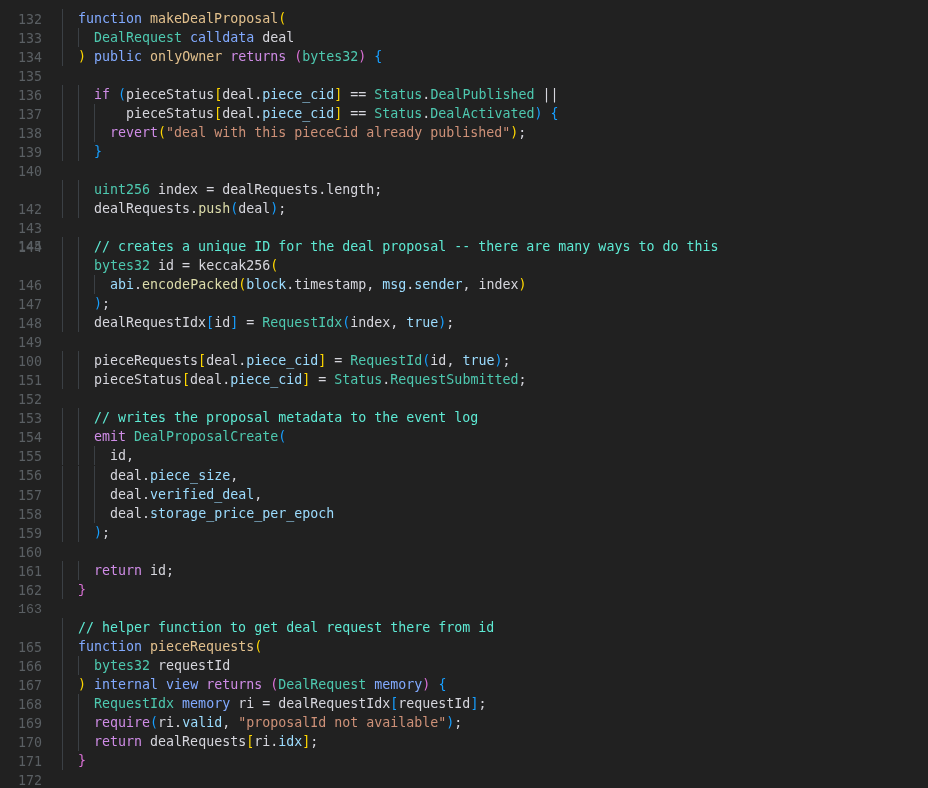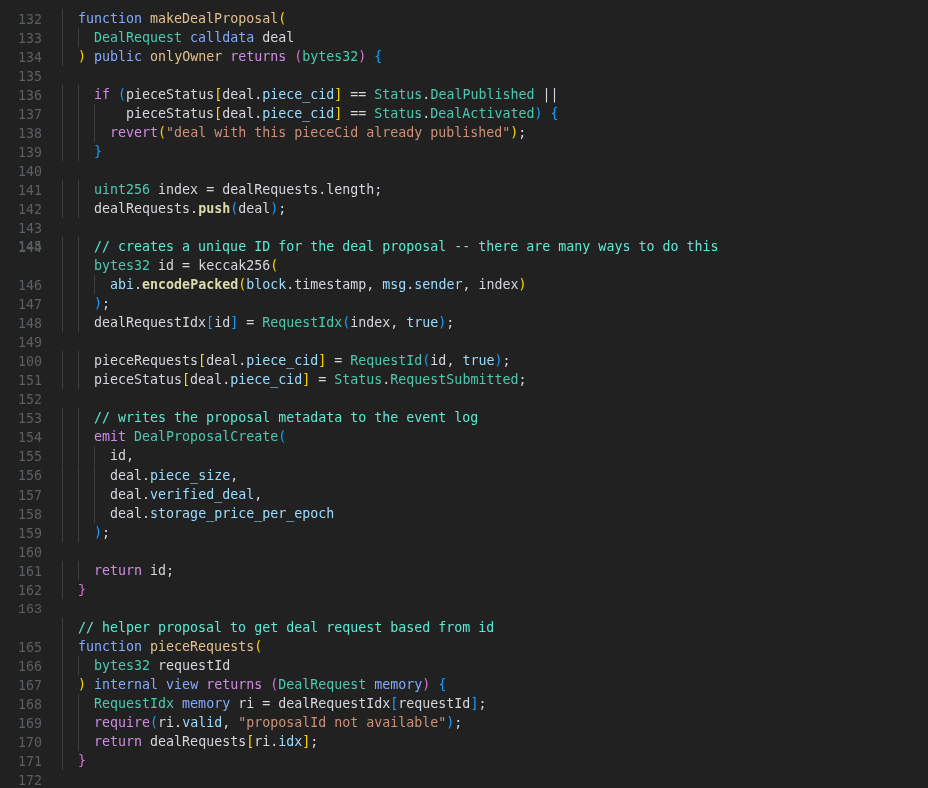--- a/index.html
+++ b/index.html
@@ -64,21 +64,21 @@
     position: absolute;
     top: 0;
     bottom: 0;
     width: 1px;
     background: #3b4045;
   }   
   .kw2     { color: #82aaff; }   
   .kwpink  { color: #cf8ce6; }   
   .type    { color: #4ec9b0; }   
   .fn      { color: #e2c08d; }   
-  .fn2     { color: #dcdcaa; font-weight: bold; }   
+  .fn2     { color: #dcdcaa; }   
   .str     { color: #ce9178; }   
   .cmt     { color: #5eead4; }   
   .var     { color: #d6d6dd; }   
   .prop    { color: #9cdcfe; }
   .op      { color: #d6d6dd; }
   .b1      { color: #ffd700; }   
   .b2      { color: #da70d6; }   
   .b3      { color: #179fff; }
 </style>
 </head>
@@ -88,21 +88,20 @@
   <div class="code-area" id="code-area">
       <div class="line" style="position: absolute; left: 0px; right: 0px; top: -10px;"><div class="ln">132</div><div class="content"><span></span></div></div>
       <div class="line" style="position: absolute; left: 0px; right: 0px; top: 9.02px;"><div class="ln">133</div><div class="content"><div class="guides"><div class="guide" style="left: 10px;"></div></div><span class="op">  </span><span class="kw2">function</span><span class="op"> </span><span class="fn">makeDealProposal</span><span class="b1">(</span></div></div>
       <div class="line" style="position: absolute; left: 0px; right: 0px; top: 28.04px;"><div class="ln">134</div><div class="content"><div class="guides"><div class="guide" style="left: 10px;"></div><div class="guide" style="left: 26.04px;"></div></div><span class="op">    </span><span class="type">DealRequest</span><span class="op"> </span><span class="kw2">calldata</span><span class="op"> </span><span class="var">deal</span></div></div>
       <div class="line" style="position: absolute; left: 0px; right: 0px; top: 47.06px;"><div class="ln">135</div><div class="content"><div class="guides"><div class="guide" style="left: 10px;"></div></div><span class="op">  </span><span class="b1">)</span><span class="op"> </span><span class="kw2">public</span><span class="op"> </span><span class="fn">onlyOwner</span><span class="op"> </span><span class="kwpink">returns</span><span class="op"> </span><span class="b2">(</span><span class="type">bytes32</span><span class="b2">)</span><span class="op"> </span><span class="b3">{</span></div></div>
       <div class="line" style="position: absolute; left: 0px; right: 0px; top: 66.08px;"><div class="ln">136</div><div class="content"><div class="guides"><div class="guide" style="left: 10px;"></div></div><span></span></div></div>
       <div class="line" style="position: absolute; left: 0px; right: 0px; top: 85.1px;"><div class="ln">137</div><div class="content"><div class="guides"><div class="guide" style="left: 10px;"></div><div class="guide" style="left: 26.04px;"></div></div><span class="op">    </span><span class="kwpink">if</span><span class="op"> </span><span class="b3">(</span><span class="var">pieceStatus</span><span class="b1">[</span><span class="var">deal</span><span class="op">.</span><span class="prop">piece_cid</span><span class="b1">]</span><span class="op"> == </span><span class="type">Status</span><span class="op">.</span><span class="type">DealPublished</span><span class="op"> ||</span></div></div>
       <div class="line" style="position: absolute; left: 0px; right: 0px; top: 104.12px;"><div class="ln">138</div><div class="content"><div class="guides"><div class="guide" style="left: 10px;"></div><div class="guide" style="left: 26.04px;"></div><div class="guide" style="left: 42.08px;"></div></div><span class="op">        </span><span class="var">pieceStatus</span><span class="b1">[</span><span class="var">deal</span><span class="op">.</span><span class="prop">piece_cid</span><span class="b1">]</span><span class="op"> == </span><span class="type">Status</span><span class="op">.</span><span class="type">DealActivated</span><span class="b3">)</span><span class="op"> </span><span class="b3">{</span></div></div>
       <div class="line" style="position: absolute; left: 0px; right: 0px; top: 123.14px;"><div class="ln">139</div><div class="content"><div class="guides"><div class="guide" style="left: 10px;"></div><div class="guide" style="left: 26.04px;"></div><div class="guide" style="left: 42.08px;"></div></div><span class="op">      </span><span class="kwpink">revert</span><span class="b1">(</span><span class="str">"deal with this pieceCid already published"</span><span class="b1">)</span><span class="op">;</span></div></div>
       <div class="line" style="position: absolute; left: 0px; right: 0px; top: 142.16px;"><div class="ln">140</div><div class="content"><div class="guides"><div class="guide" style="left: 10px;"></div><div class="guide" style="left: 26.04px;"></div></div><span class="op">    </span><span class="b3">}</span></div></div>
-      <div class="line" style="position: absolute; left: 0px; right: 0px; top: 161.18px;"><div class="ln">141</div><div class="content"><div class="guides"><div class="guide" style="left: 10px;"></div><div class="guide" style="left: 26.04px;"></div></div><span></span></div></div>
       <div class="line" style="position: absolute; left: 0px; right: 0px; top: 180.2px;"><div class="ln">142</div><div class="content"><div class="guides"><div class="guide" style="left: 10px;"></div><div class="guide" style="left: 26.04px;"></div></div><span class="op">    </span><span class="type">uint256</span><span class="op"> </span><span class="var">index</span><span class="op"> = </span><span class="var">dealRequests</span><span class="op">.</span><span class="var">length</span><span class="op">;</span></div></div>
       <div class="line" style="position: absolute; left: 0px; right: 0px; top: 199.22px;"><div class="ln">143</div><div class="content"><div class="guides"><div class="guide" style="left: 10px;"></div><div class="guide" style="left: 26.04px;"></div></div><span class="op">    </span><span class="var">dealRequests</span><span class="op">.</span><span class="fn2">push</span><span class="b3">(</span><span class="var">deal</span><span class="b3">)</span><span class="op">;</span></div></div>
       <div class="line" style="position: absolute; left: 0px; right: 0px; top: 218.24px;"><div class="ln">144</div><div class="content"><div class="guides"><div class="guide" style="left: 10px;"></div><div class="guide" style="left: 26.04px;"></div></div><span></span></div></div>
       <div class="line" style="position: absolute; left: 0px; right: 0px; top: 237.26px; align-items: flex-end;"><div class="ln">145</div><div class="content"><div class="guides"><div class="guide" style="left: 10px;"></div><div class="guide" style="left: 26.04px;"></div></div><span class="op">    </span><span class="cmt">// creates a unique ID for the deal proposal -- there are many ways to do this</span></div></div>
       <div class="line" style="position: absolute; left: 0px; right: 0px; top: 256.28px;"><div class="ln">146</div><div class="content"><div class="guides"><div class="guide" style="left: 10px;"></div><div class="guide" style="left: 26.04px;"></div></div><span class="op">    </span><span class="type">bytes32</span><span class="op"> </span><span class="var">id</span><span class="op"> = </span><span class="var">keccak256</span><span class="b1">(</span></div></div>
       <div class="line" style="position: absolute; left: 0px; right: 0px; top: 275.3px;"><div class="ln">147</div><div class="content"><div class="guides"><div class="guide" style="left: 10px;"></div><div class="guide" style="left: 26.04px;"></div><div class="guide" style="left: 42.08px;"></div></div><span class="op">      </span><span class="prop">abi</span><span class="op">.</span><span class="fn2">encodePacked</span><span class="b1">(</span><span class="prop">block</span><span class="op">.</span><span class="var">timestamp</span><span class="op">, </span><span class="prop">msg</span><span class="op">.</span><span class="prop">sender</span><span class="op">, </span><span class="var">index</span><span class="b1">)</span></div></div>
       <div class="line" style="position: absolute; left: 0px; right: 0px; top: 294.32px;"><div class="ln">148</div><div class="content"><div class="guides"><div class="guide" style="left: 10px;"></div><div class="guide" style="left: 26.04px;"></div></div><span class="op">    </span><span class="b3">)</span><span class="op">;</span></div></div>
       <div class="line" style="position: absolute; left: 0px; right: 0px; top: 313.34px;"><div class="ln">149</div><div class="content"><div class="guides"><div class="guide" style="left: 10px;"></div><div class="guide" style="left: 26.04px;"></div></div><span class="op">    </span><span class="var">dealRequestIdx</span><span class="b3">[</span><span class="var">id</span><span class="b3">]</span><span class="op"> = </span><span class="type">RequestIdx</span><span class="b3">(</span><span class="var">index</span><span class="op">, </span><span class="prop">true</span><span class="b3">)</span><span class="op">;</span></div></div>
       <div class="line" style="position: absolute; left: 0px; right: 0px; top: 332.36px;"><div class="ln">100</div><div class="content"><div class="guides"><div class="guide" style="left: 10px;"></div><div class="guide" style="left: 26.04px;"></div></div><span></span></div></div>
       <div class="line" style="position: absolute; left: 0px; right: 0px; top: 351.38px;"><div class="ln">151</div><div class="content"><div class="guides"><div class="guide" style="left: 10px;"></div><div class="guide" style="left: 26.04px;"></div></div><span class="op">    </span><span class="var">pieceRequests</span><span class="b1">[</span><span class="var">deal</span><span class="op">.</span><span class="prop">piece_cid</span><span class="b1">]</span><span class="op"> = </span><span class="type">RequestId</span><span class="b3">(</span><span class="var">id</span><span class="op">, </span><span class="prop">true</span><span class="b3">)</span><span class="op">;</span></div></div>
@@ -111,21 +110,21 @@
       <div class="line" style="position: absolute; left: 0px; right: 0px; top: 408.44px;"><div class="ln">154</div><div class="content"><div class="guides"><div class="guide" style="left: 10px;"></div><div class="guide" style="left: 26.04px;"></div></div><span class="op">    </span><span class="cmt">// writes the proposal metadata to the event log</span></div></div>
       <div class="line" style="position: absolute; left: 0px; right: 0px; top: 427.46px;"><div class="ln">155</div><div class="content"><div class="guides"><div class="guide" style="left: 10px;"></div><div class="guide" style="left: 26.04px;"></div></div><span class="op">    </span><span class="kwpink">emit</span><span class="op"> </span><span class="type">DealProposalCreate</span><span class="b3">(</span></div></div>
       <div class="line" style="position: absolute; left: 0px; right: 0px; top: 446.48px;"><div class="ln">156</div><div class="content"><div class="guides"><div class="guide" style="left: 10px;"></div><div class="guide" style="left: 26.04px;"></div><div class="guide" style="left: 42.08px;"></div></div><span class="op">      </span><span class="var">id</span><span class="op">,</span></div></div>
       <div class="line" style="position: absolute; left: 0px; right: 0px; top: 465.5px;"><div class="ln">157</div><div class="content"><div class="guides"><div class="guide" style="left: 10px;"></div><div class="guide" style="left: 26.04px;"></div><div class="guide" style="left: 42.08px;"></div></div><span class="op">      </span><span class="var">deal</span><span class="op">.</span><span class="prop">piece_size</span><span class="op">,</span></div></div>
       <div class="line" style="position: absolute; left: 0px; right: 0px; top: 484.52px;"><div class="ln">158</div><div class="content"><div class="guides"><div class="guide" style="left: 10px;"></div><div class="guide" style="left: 26.04px;"></div><div class="guide" style="left: 42.08px;"></div></div><span class="op">      </span><span class="var">deal</span><span class="op">.</span><span class="prop">verified_deal</span><span class="op">,</span></div></div>
       <div class="line" style="position: absolute; left: 0px; right: 0px; top: 503.54px;"><div class="ln">159</div><div class="content"><div class="guides"><div class="guide" style="left: 10px;"></div><div class="guide" style="left: 26.04px;"></div><div class="guide" style="left: 42.08px;"></div></div><span class="op">      </span><span class="var">deal</span><span class="op">.</span><span class="prop">storage_price_per_epoch</span></div></div>
       <div class="line" style="position: absolute; left: 0px; right: 0px; top: 522.56px;"><div class="ln">160</div><div class="content"><div class="guides"><div class="guide" style="left: 10px;"></div><div class="guide" style="left: 26.04px;"></div></div><span class="op">    </span><span class="b3">)</span><span class="op">;</span></div></div>
       <div class="line" style="position: absolute; left: 0px; right: 0px; top: 541.58px;"><div class="ln">161</div><div class="content"><div class="guides"><div class="guide" style="left: 10px;"></div><div class="guide" style="left: 26.04px;"></div></div><span></span></div></div>
       <div class="line" style="position: absolute; left: 0px; right: 0px; top: 560.6px;"><div class="ln">162</div><div class="content"><div class="guides"><div class="guide" style="left: 10px;"></div><div class="guide" style="left: 26.04px;"></div></div><span class="op">    </span><span class="kwpink">return</span><span class="op"> </span><span class="var">id</span><span class="op">;</span></div></div>
       <div class="line" style="position: absolute; left: 0px; right: 0px; top: 579.62px; font-family: Liberation Mono, monospace;"><div class="ln">163</div><div class="content"><div class="guides"><div class="guide" style="left: 10px;"></div></div><span class="op">  </span><span class="b2">}</span></div></div>
-      <div class="line" style="position: absolute; left: 0px; right: 0px; top: 617.66px;"><div class="ln">165</div><div class="content"><div class="guides"><div class="guide" style="left: 10px;"></div></div><span class="op">  </span><span class="cmt">// helper proposal to get deal request based from id</span></div></div>
+      <div class="line" style="position: absolute; left: 0px; right: 0px; top: 617.66px;"><div class="ln">165</div><div class="content"><div class="guides"><div class="guide" style="left: 10px;"></div></div><span class="op">  </span><span class="cmt">// helper function to get deal request there from id</span></div></div>
       <div class="line" style="position: absolute; left: 0px; right: 0px; top: 636.68px;"><div class="ln">166</div><div class="content"><div class="guides"><div class="guide" style="left: 10px;"></div></div><span class="op">  </span><span class="kw2">function</span><span class="op"> </span><span class="fn">pieceRequests</span><span class="b1">(</span></div></div>
       <div class="line" style="position: absolute; left: 0px; right: 0px; top: 655.7px;"><div class="ln">167</div><div class="content"><div class="guides"><div class="guide" style="left: 10px;"></div><div class="guide" style="left: 26.04px;"></div></div><span class="op">    </span><span class="type">bytes32</span><span class="op"> </span><span class="var">requestId</span></div></div>
       <div class="line" style="position: absolute; left: 0px; right: 0px; top: 674.72px;"><div class="ln">168</div><div class="content"><div class="guides"><div class="guide" style="left: 10px;"></div></div><span class="op">  </span><span class="b1">)</span><span class="op"> </span><span class="kw2">internal</span><span class="op"> </span><span class="kw2">view</span><span class="op"> </span><span class="kwpink">returns</span><span class="op"> </span><span class="b2">(</span><span class="type">DealRequest</span><span class="op"> </span><span class="kw2">memory</span><span class="b2">)</span><span class="op"> </span><span class="b3">{</span></div></div>
       <div class="line" style="position: absolute; left: 0px; right: 0px; top: 693.74px;"><div class="ln">169</div><div class="content"><div class="guides"><div class="guide" style="left: 10px;"></div><div class="guide" style="left: 26.04px;"></div></div><span class="op">    </span><span class="type">RequestIdx</span><span class="op"> </span><span class="kw2">memory</span><span class="op"> </span><span class="var">ri</span><span class="op"> = </span><span class="var">dealRequestIdx</span><span class="b3">[</span><span class="var">requestId</span><span class="b3">]</span><span class="op">;</span></div></div>
       <div class="line" style="position: absolute; left: 0px; right: 0px; top: 712.76px;"><div class="ln">170</div><div class="content"><div class="guides"><div class="guide" style="left: 10px;"></div><div class="guide" style="left: 26.04px;"></div></div><span class="op">    </span><span class="kwpink">require</span><span class="b3">(</span><span class="var">ri</span><span class="op">.</span><span class="prop">valid</span><span class="op">, </span><span class="str">"proposalId not available"</span><span class="b3">)</span><span class="op">;</span></div></div>
       <div class="line" style="position: absolute; left: 0px; right: 0px; top: 731.78px;"><div class="ln">171</div><div class="content"><div class="guides"><div class="guide" style="left: 10px;"></div><div class="guide" style="left: 26.04px;"></div></div><span class="op">    </span><span class="kwpink">return</span><span class="op"> </span><span class="var">dealRequests</span><span class="b1">[</span><span class="var">ri</span><span class="op">.</span><span class="prop">idx</span><span class="b1">]</span><span class="op">;</span></div></div>
       <div class="line" style="position: absolute; left: 0px; right: 0px; top: 750.8px;"><div class="ln">172</div><div class="content"><div class="guides"><div class="guide" style="left: 10px;"></div></div><span class="op">  </span><span class="b2">}</span></div></div>
       <div class="line" style="position: absolute; left: 0px; right: 0px; top: 769.82px;"><div class="ln">112</div><div class="content"><span></span></div></div>
     </div>
 </div>

